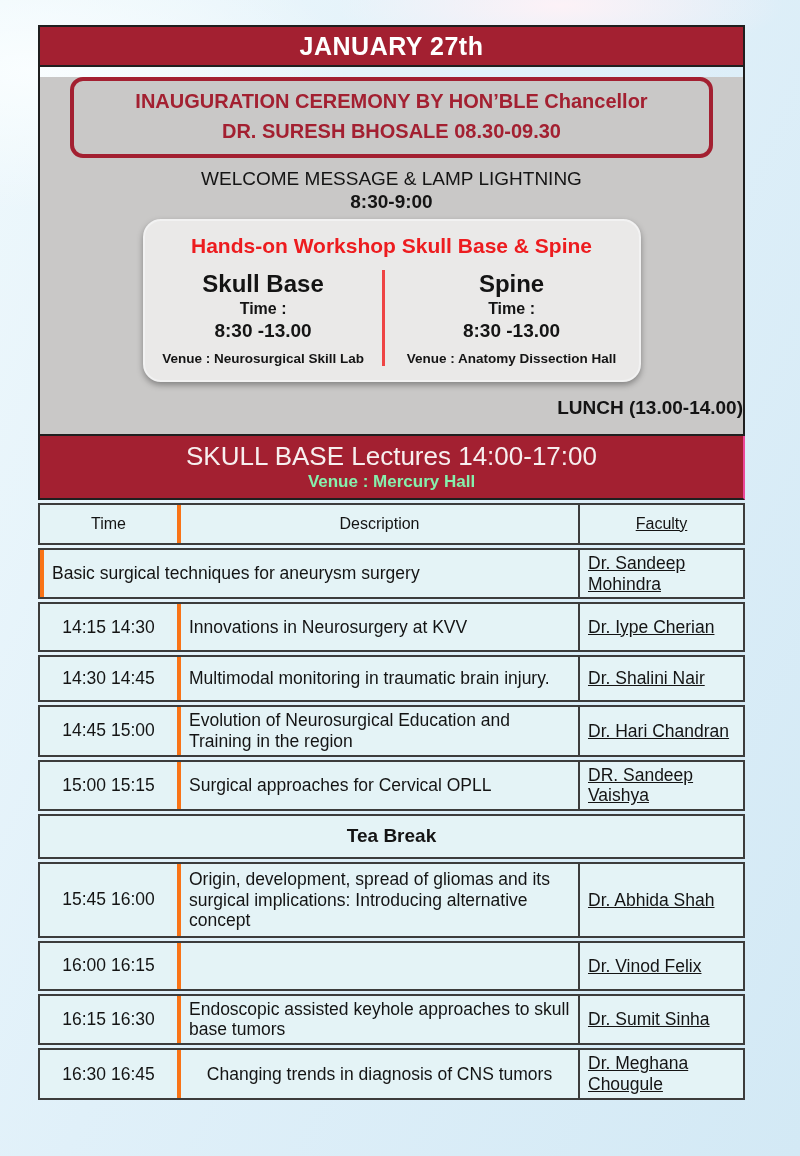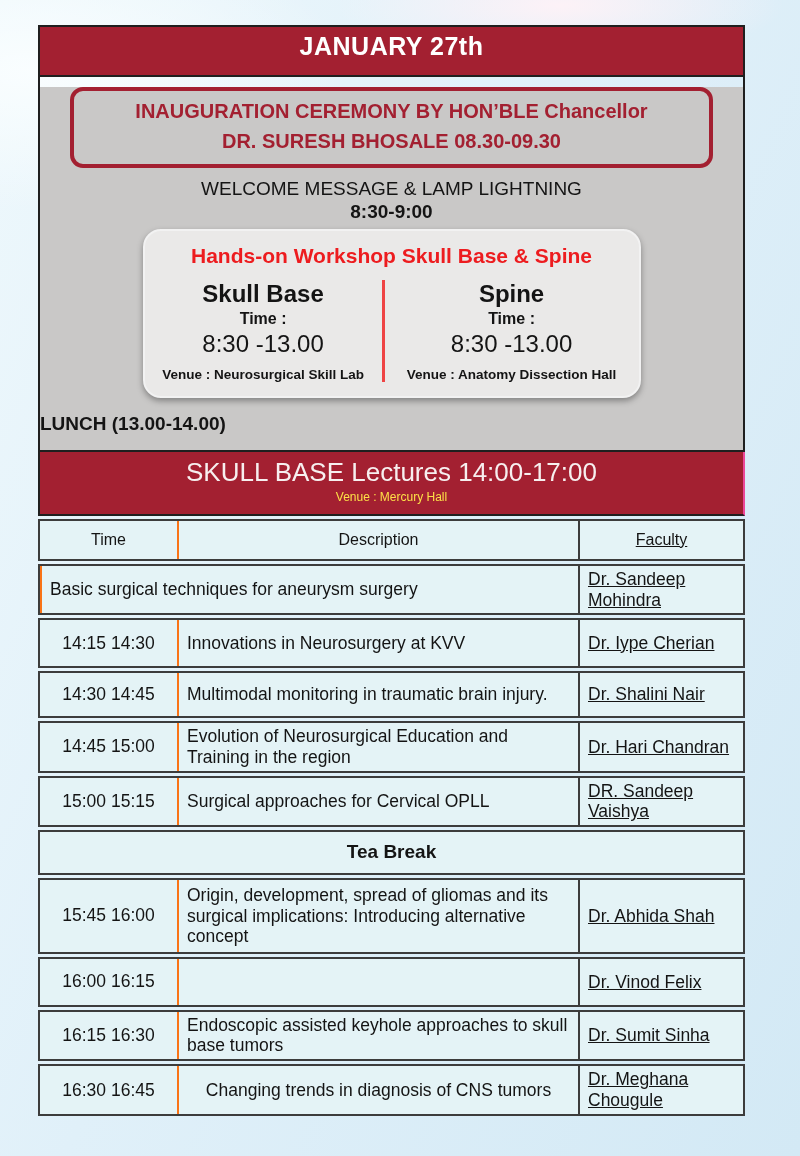--- a/index.html
+++ b/index.html
@@ -14,21 +14,21 @@
       radial-gradient(ellipse 320px 140px at 30px 70px, rgba(250,254,255,0.95) 0%, rgba(250,254,255,0) 100%),
       linear-gradient(115deg, #eef8fc 0%, #e0f0f9 45%, #d3e9f5 100%);
     position: relative;
   }
   .content { position: absolute; left: 38px; top: 25px; width: 707px; }
 
   
   .top-block { border: 2px solid #1f1f1f; }
   .january-banner {
     background: #A32031; color: #ffffff; text-align: center;
-    height: 50px; line-height: 38px; font-size: 25px; font-weight: bold;
+    height: 40px; line-height: 38px; font-size: 25px; font-weight: bold;
     border-bottom: 2px solid #1f1f1f; letter-spacing: 0.5px;
   }
   .gray-section { background: #C9C8C7; padding-bottom: 2px; }
 
   .inaug-box {
     width: 643px; margin: 10px auto 0; border: 4px solid #A32031;
     border-radius: 13px; padding: 5px 10px 8px; text-align: center;
     color: #A32031; font-weight: bold;
   }
   .inaug-line { font-size: 20px; line-height: 30px; }
@@ -40,39 +40,39 @@
     width: 498px; margin: 6px auto 0; background: #EAE9E8;
     border: 2px solid #f2f2f2; border-radius: 18px;
     box-shadow: 0 3px 6px rgba(0,0,0,0.35);
   }
   .workshop-title { color: #ED1C1F; font-weight: bold; font-size: 21px; text-align: center; padding: 13px 0 4px; }
   .workshop-cols { display: flex; padding: 8px 0 14px; }
   .wcol { width: 48%; text-align: center; color: #141414; }
   .wcol + .wcol { border-left: 3px solid #ef4444; width: 52%; }
   .wcol-name  { font-size: 24px; font-weight: bold; }
   .wcol-timelabel { font-size: 16px; font-weight: bold; margin-top: 2px; }
-  .wcol-time  { font-size: 24px; font-weight: normal; margin-top: 2px; }
+  .wcol-time  { font-size: 19px; font-weight: bold; margin-top: 2px; }
   .wcol-venue { font-size: 13.5px; font-weight: bold; margin-top: 9px; }
 
-  .lunch-line { text-align: left; font-weight: bold; font-size: 19px; color: #141414; padding: 15px 0 13px; }
+  .lunch-line { text-align: right; font-weight: bold; font-size: 19px; color: #141414; padding: 15px 0 13px; }
 
   
   .lectures-banner {
     background: #A32031; border-left: 2px solid #1f1f1f; border-right: 2px solid #ec4899;
     border-bottom: 2px solid #1f1f1f; text-align: center; padding: 4px 0 7px;
   }
   .lectures-title { color: #F7EFEF; font-size: 26px; line-height: 32px; }
-  .lectures-venue { color: #fde047; font-size: 12px; font-weight: normal; line-height: 19px; }
+  .lectures-venue { color: #86efac; font-size: 17px; font-weight: bold; line-height: 19px; }
 
   
   .schedule { margin-top: 3px; display: flex; flex-direction: column; gap: 3px; }
   .trow { display: flex; align-items: stretch; background: #E4F3F6; border: 2px solid #3c3c3c; }
   .cell { display: flex; align-items: center; color: #141414; }
   .c-time { width: 137px; justify-content: center; font-size: 17.5px; text-align: center; }
-  .c-desc { flex: 1; border-left: 2px solid #f97316; border-right: 2px solid #3c3c3c; padding: 3px 8px; font-size: 17.5px; line-height: 1.18; }
+  .c-desc { flex: 1; border-left: 4px solid #f97316; border-right: 2px solid #3c3c3c; padding: 3px 8px; font-size: 17.5px; line-height: 1.18; }
   .c-fac  { width: 163px; padding: 3px 8px; font-size: 17.5px; line-height: 1.18; text-decoration: underline; }
   .header-row .cell { justify-content: center; font-size: 16px; padding: 0; text-align: center; }
   .tea-row .cell { flex: 1; justify-content: center; font-weight: bold; font-size: 19px; }
   .center-desc .c-desc { justify-content: center; text-align: center; }
 </style>
 </head>
 <body>
 
 <div class="content">
 

